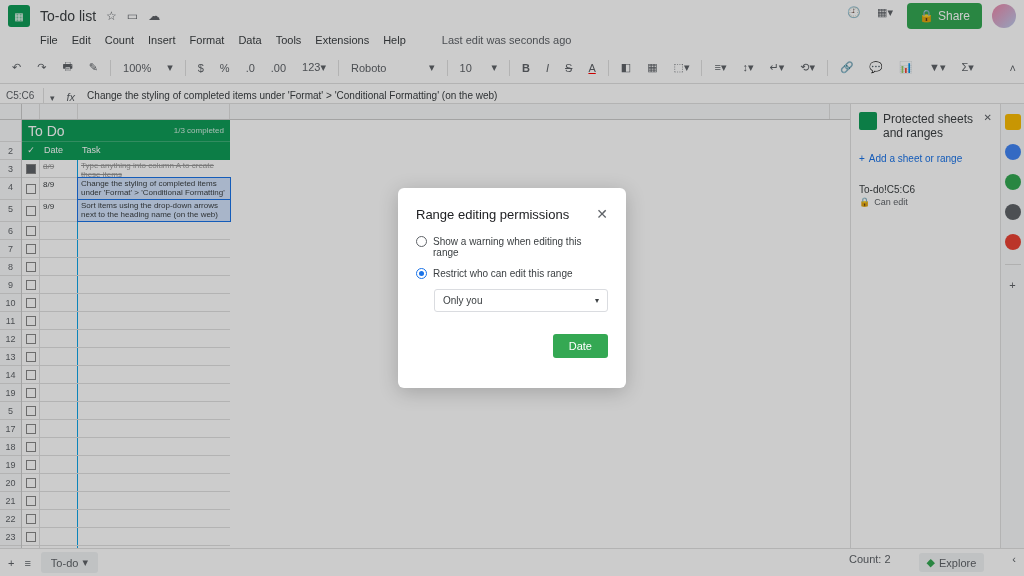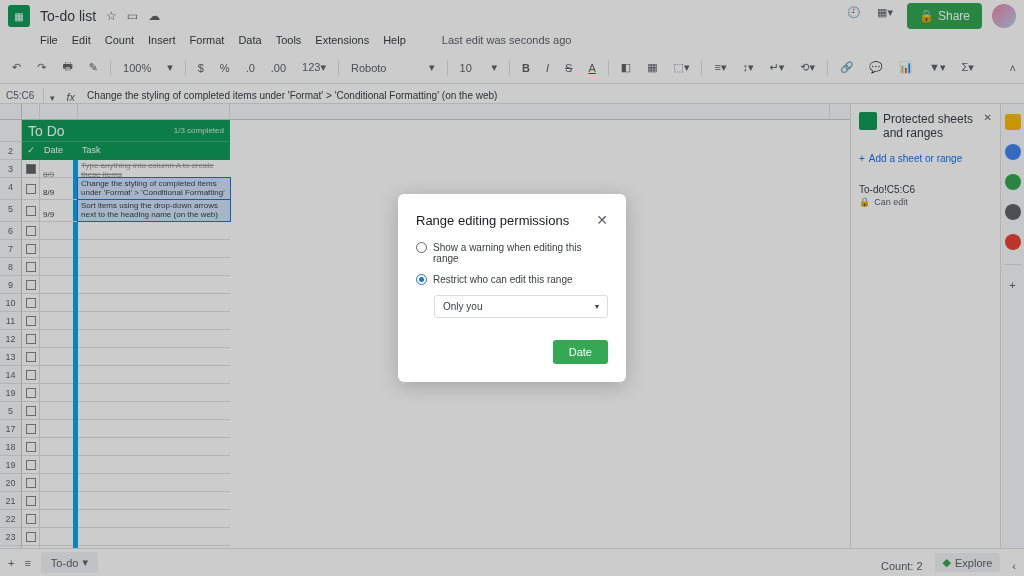--- a/index.html
+++ b/index.html
@@ -37,43 +37,43 @@
 .rn.tall{height:22px}
 .cells{flex:1;position:relative}
 .titleband{height:22px;background:#0f9d58;color:#fff;display:flex;align-items:center;padding:0 6px;width:208px;border-bottom:1px solid rgba(255,255,255,0.2)}
 .titleband .ttl{font-size:14px;font-weight:500}
 .titleband .prog{margin-left:auto;font-size:8px;opacity:0.8}
 .headband{height:18px;background:#0f9d58;color:#fff;display:flex;width:208px;font-size:9px;font-weight:500}
 .headband .hc{padding:3px 4px}
 .row{height:18px;display:flex;width:208px;border-bottom:1px solid #e0e0e0;font-size:8px}
 .row.tall{height:22px}
 .row .c1{width:18px;display:flex;align-items:center;justify-content:center;border-right:1px solid #e0e0e0}
-.row .c2{width:38px;padding:10px 3px;border-right:5px solid #0ea5e9}
+.row .c2{width:38px;padding:2px 3px;border-right:1px solid #0ea5e9}
 .row .c3{width:152px;padding:2px 3px;line-height:1.1}
 .chk{width:10px;height:10px;border:1px solid #888}
 .chk.checked{background:#5f6368}
 .done{text-decoration:line-through;color:#999}
 .sel{background:#d2e3fc;outline:1px solid #1a73e8}
 .sidepanel{width:24px;background:#f8f9fa;border-left:1px solid #e0e0e0;display:flex;flex-direction:column;align-items:center;gap:14px;padding-top:10px}
 .sidepanel .si{width:16px;height:16px;border-radius:3px;cursor:pointer}
 .protpanel{width:150px;border-left:1px solid #e0e0e0;padding:8px;font-size:10px}
 .protpanel .pt{display:flex;align-items:start}
 .protpanel .picon{width:18px;height:18px;background:#0f9d58;border-radius:2px;margin-right:6px;flex-shrink:0}
 .protpanel .ptxt{font-size:12px;color:#3c4043;line-height:1.2}
 .protpanel .pclose{margin-left:auto;cursor:pointer;color:#5f6368}
 .addrange{color:#1a73e8;margin-top:12px;cursor:pointer;font-size:10px;display:flex;align-items:center;gap:4px}
 .protentry{margin-top:14px;padding:6px 0}
 .protentry .pe-title{font-size:10px;color:#3c4043}
 .protentry .pe-sub{font-size:9px;color:#5f6368;display:flex;align-items:center;gap:4px;margin-top:2px}
 .bottombar{position:absolute;bottom:0;left:0;right:0;height:28px;border-top:1px solid #e0e0e0;display:flex;align-items:center;padding:0 8px;gap:10px;background:#fff;font-size:11px;color:#5f6368}
 .sheettab{background:#f1f3f4;padding:4px 10px;border-radius:3px;cursor:pointer;display:flex;gap:4px;align-items:center}
-.bottombar .right{margin-left:auto;display:flex;gap:12px;align-items:flex-end}
+.bottombar .right{margin-left:auto;display:flex;gap:28px;align-items:flex-start}
 .explore{background:#f1f3f4;padding:3px 8px;border-radius:3px;display:flex;gap:4px;align-items:center;cursor:pointer}
 .overlay{position:absolute;inset:0;background:rgba(0,0,0,0.2);display:flex;align-items:center;justify-content:center}
-.dialog{width:228px;background:#fff;border-radius:6px;padding:18px 18px 18px;box-shadow:0 4px 20px rgba(0,0,0,0.2)}
+.dialog{width:228px;background:#fff;border-radius:6px;padding:18px 18px 30px;box-shadow:0 4px 20px rgba(0,0,0,0.2)}
 .dlg-head{display:flex;align-items:center;margin-bottom:14px}
 .dlg-title{font-size:13px;color:#202124}
 .dlg-close{margin-left:auto;cursor:pointer;color:#5f6368;font-size:14px}
 .radio-row{display:flex;align-items:flex-start;gap:6px;margin-bottom:10px;font-size:10px;color:#3c4043}
 .radio{width:11px;height:11px;border:1px solid #5f6368;border-radius:50%;flex-shrink:0}
 .radio.on{border-color:#1a73e8;display:flex;align-items:center;justify-content:center}
 .radio.on::after{content:"";width:5px;height:5px;background:#1a73e8;border-radius:50%}
 .dlg-select{border:1px solid #dadce0;border-radius:3px;padding:5px 8px;font-size:10px;margin:4px 0 0 18px;display:flex;align-items:center;cursor:pointer}
 .dlg-select .caret{margin-left:auto;font-size:8px}
 .dlg-done{background:#34a853;color:#fff;border:none;padding:6px 16px;border-radius:3px;font-size:11px;float:right;margin-top:22px;cursor:pointer}

